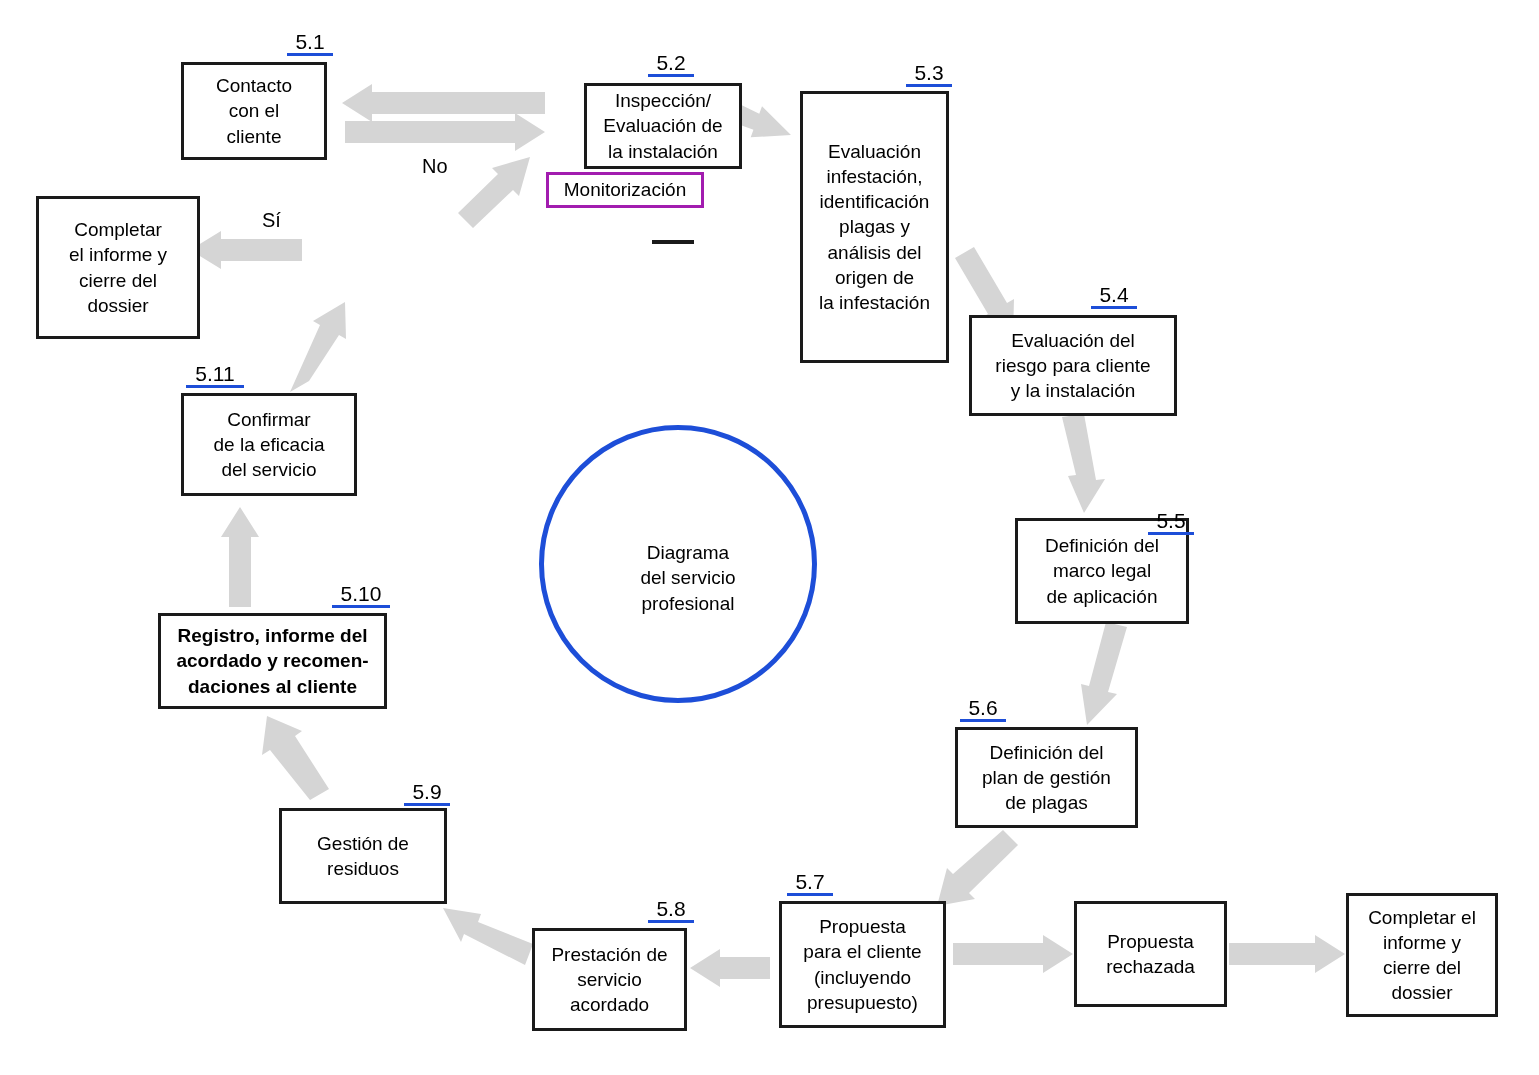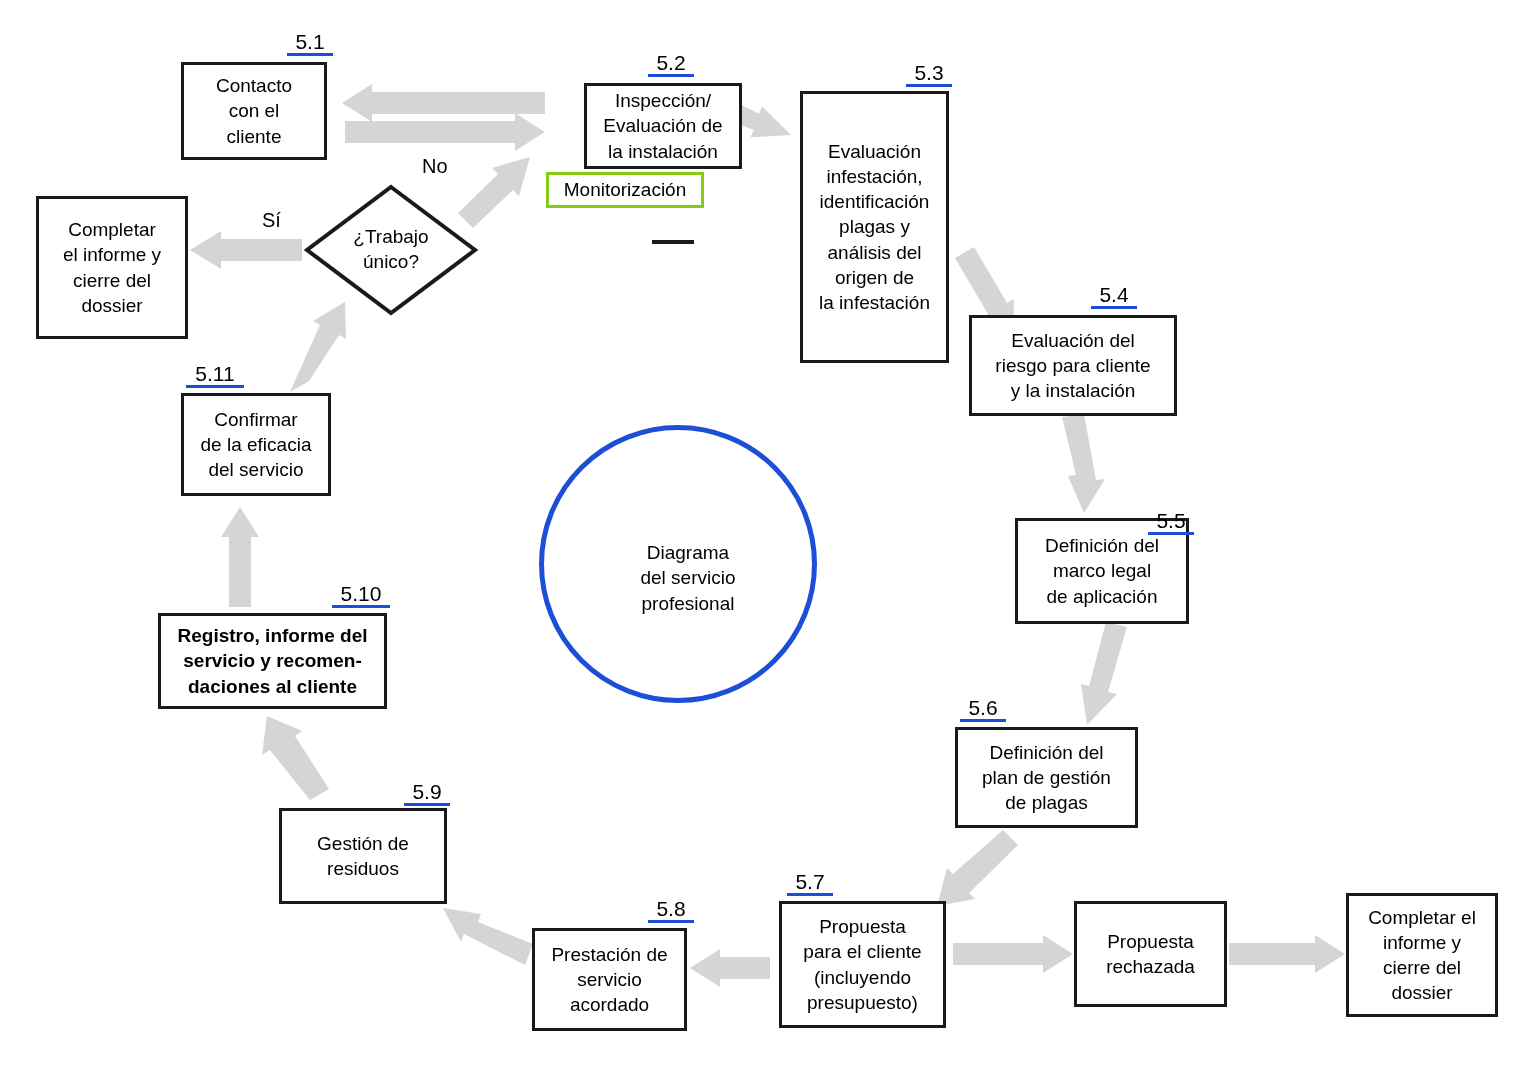--- a/index.html
+++ b/index.html
@@ -38,21 +38,21 @@
     text-align: center;
     border-bottom: 3px solid #1d4ed8;
     padding-bottom: 1px;
     line-height: 1;
     z-index: 6;
     white-space: nowrap;
   }
   .sub-node {
     position: absolute;
     box-sizing: border-box;
-    border: 3px solid #84cc16;
+    border: 3px solid #a21caf;
     background: #ffffff;
     display: flex;
     align-items: center;
     justify-content: center;
     font-size: 19px;
     color: #000000;
     z-index: 5;
   }
   .circle {
     position: absolute;
@@ -218,59 +218,50 @@
 
   <div class="step-tag" style="left:404px; top:781px; width:46px;">5.9</div>
   <div class="node" style="left:279px; top:808px; width:168px; height:96px;">
     <span class="line">Gestión de</span>
     <span class="line">residuos</span>
   </div>
 
   <div class="step-tag" style="left:332px; top:583px; width:58px;">5.10</div>
   <div class="node" style="left:158px; top:613px; width:229px; height:96px;font-weight:bold;">
     <span class="line">Registro, informe del</span>
-    <span class="line">servicio y recomen-</span>
+    <span class="line">acordado y recomen-</span>
     <span class="line">daciones al cliente</span>
   </div>
 
   <div class="step-tag" style="left:186px; top:363px; width:58px;">5.11</div>
-  <div class="node" style="left:181px; top:393px; width:150px; height:103px;">
+  <div class="node" style="left:181px; top:393px; width:176px; height:103px;">
     <span class="line">Confirmar</span>
     <span class="line">de la eficacia</span>
     <span class="line">del servicio</span>
   </div>
 
-  <div class="node" style="left:36px; top:196px; width:152px; height:143px;">
+  <div class="node" style="left:36px; top:196px; width:164px; height:143px;">
     <span class="line">Completar</span>
     <span class="line">el informe y</span>
     <span class="line">cierre del</span>
     <span class="line">dossier</span>
   </div>
 
   <div class="node" style="left:1074px; top:901px; width:153px; height:106px;">
     <span class="line">Propuesta</span>
     <span class="line">rechazada</span>
   </div>
 
   <div class="node" style="left:1346px; top:893px; width:152px; height:124px;">
     <span class="line">Completar el</span>
     <span class="line">informe y</span>
     <span class="line">cierre del</span>
     <span class="line">dossier</span>
   </div>
 
-  <div class="diamond-wrap" style="left:303px; top:183px; width:176px; height:134px;">
-    <svg width="176" height="134" viewBox="0 0 176 134">
-      <polygon points="88,4 172,67 88,130 4,67" fill="#ffffff" stroke="#1a1a1a" stroke-width="4"></polygon>
-    </svg>
-    <div class="diamond-label">
-      <span class="line">¿Trabajo</span><br>
-      <span class="line">único?</span>
-    </div>
-  </div>
 
   <div class="edge-label" style="left:422px; top:155px;">No</div>
   <div class="edge-label" style="left:262px; top:209px;">Sí</div>
 
   <div class="circle" style="left:539px; top:425px; width:268px; height:268px;">
     <div class="ctext">
       <span class="line">Diagrama</span><br>
       <span class="line">del servicio</span><br>
       <span class="line">profesional</span>
     </div>

